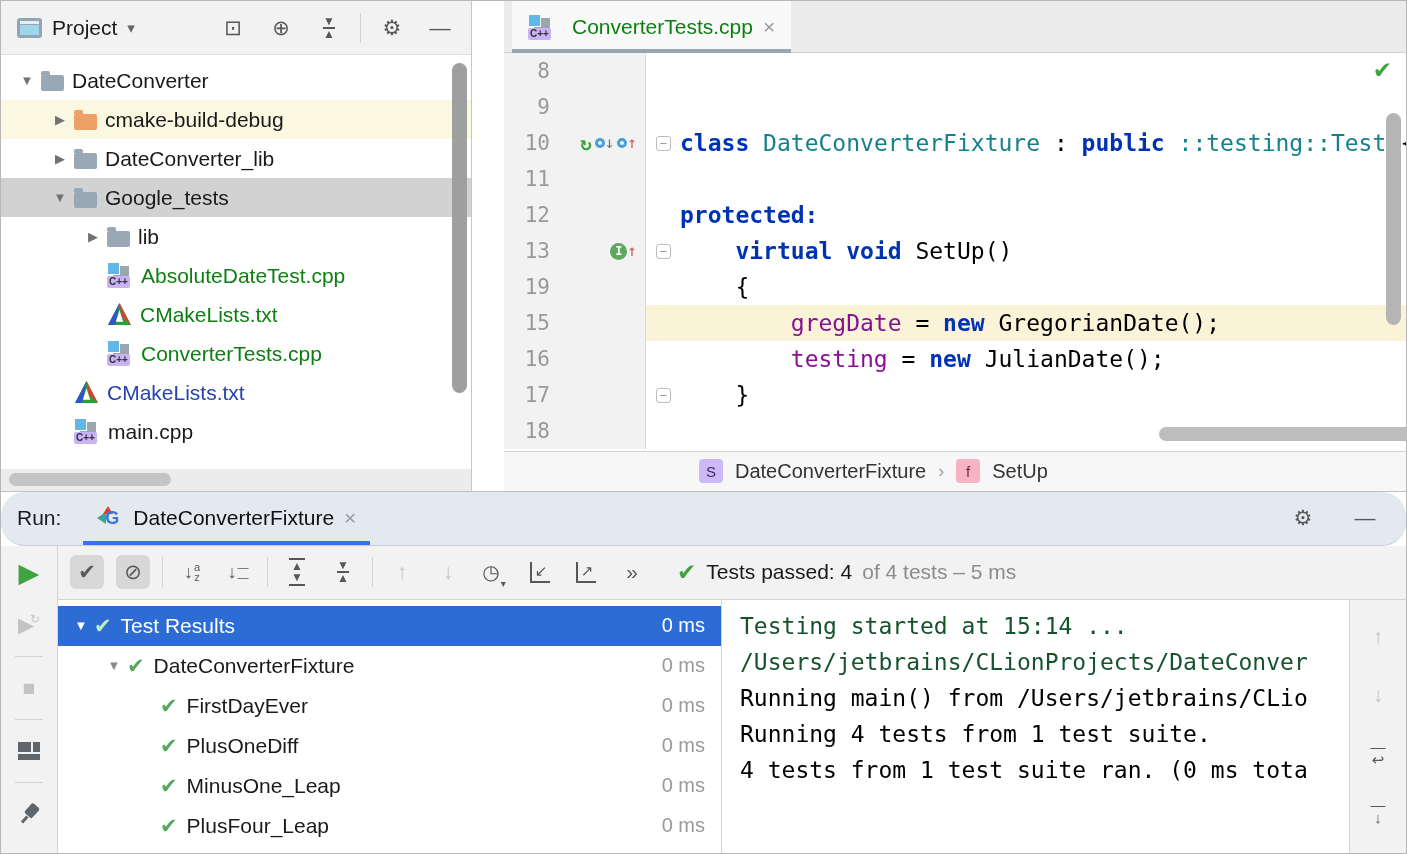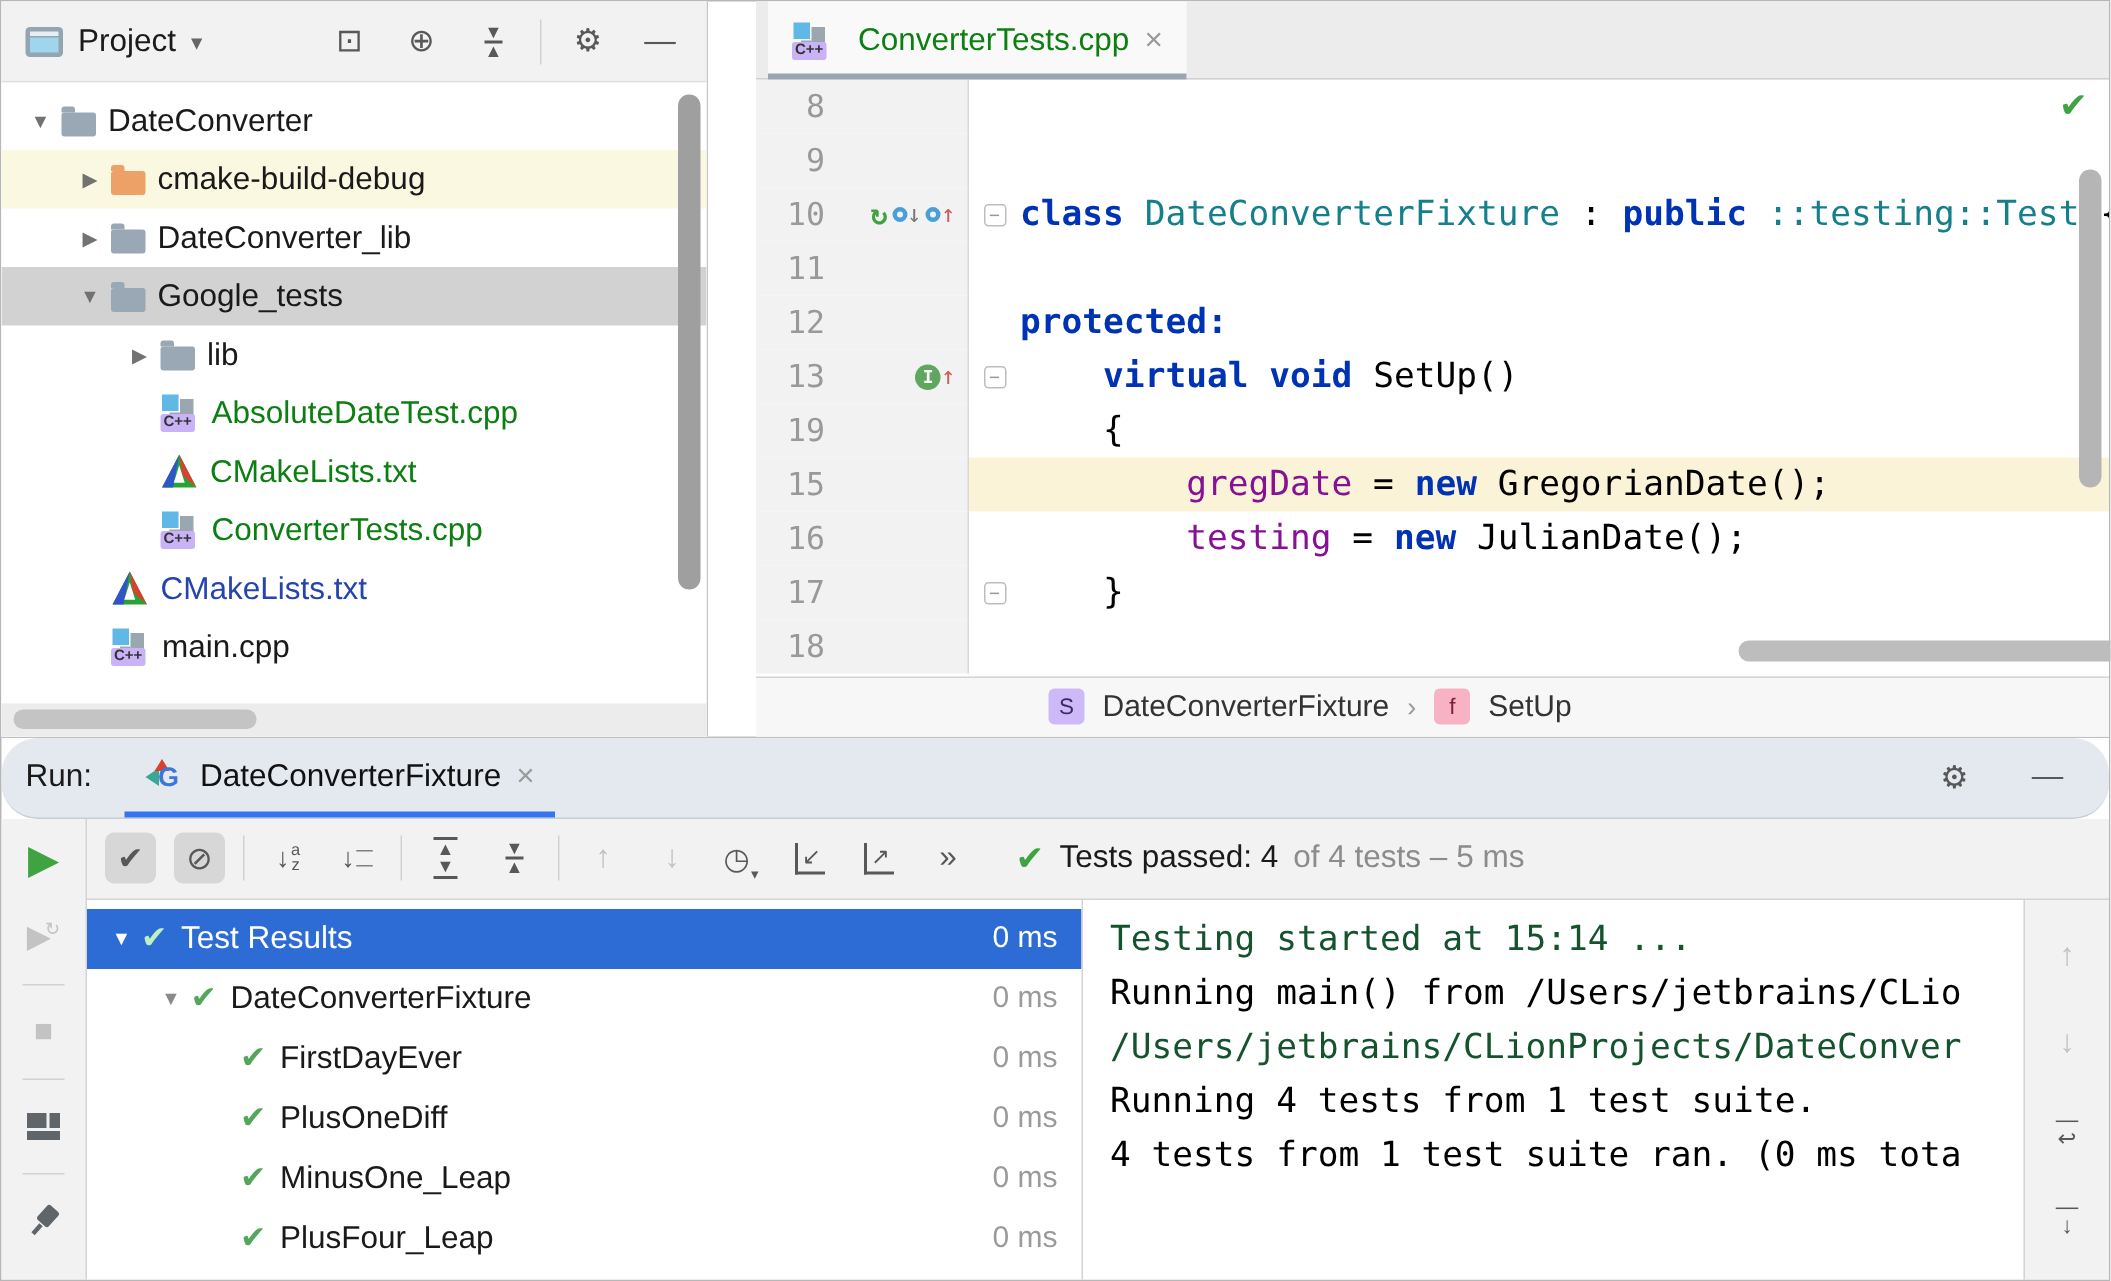--- a/index.html
+++ b/index.html
@@ -536,22 +536,22 @@
               </div>
               <div class="trow" style="padding-left: 76px;">
                 <span class="tchev"></span>
                 <span class="tcheck">✔</span>
                 <span>PlusFour_Leap</span>
                 <span class="tdur">0 ms</span>
               </div>
             </div>
           <div class="console" id="console">
               <div class="conline blue">Testing started at 15:14 ...</div>
+              <div class="conline blue">/Users/jetbrains/CLionProjects/DateConver</div>
               <div class="conline black">Running main() from /Users/jetbrains/CLio</div>
-              <div class="conline blue">/Users/jetbrains/CLionProjects/DateConver</div>
               <div class="conline black">Running 4 tests from 1 test suite.</div>
               <div class="conline black">4 tests from 1 test suite ran. (0 ms tota</div>
             </div>
           <div class="right-strip" id="rstrip">
               <span class="tbi disabled">↑</span>
               <span class="tbi disabled">↓</span>
               <span class="tbi">
                 <span class="stk wd">
                   <i>―</i>
                   <i>↩</i>

